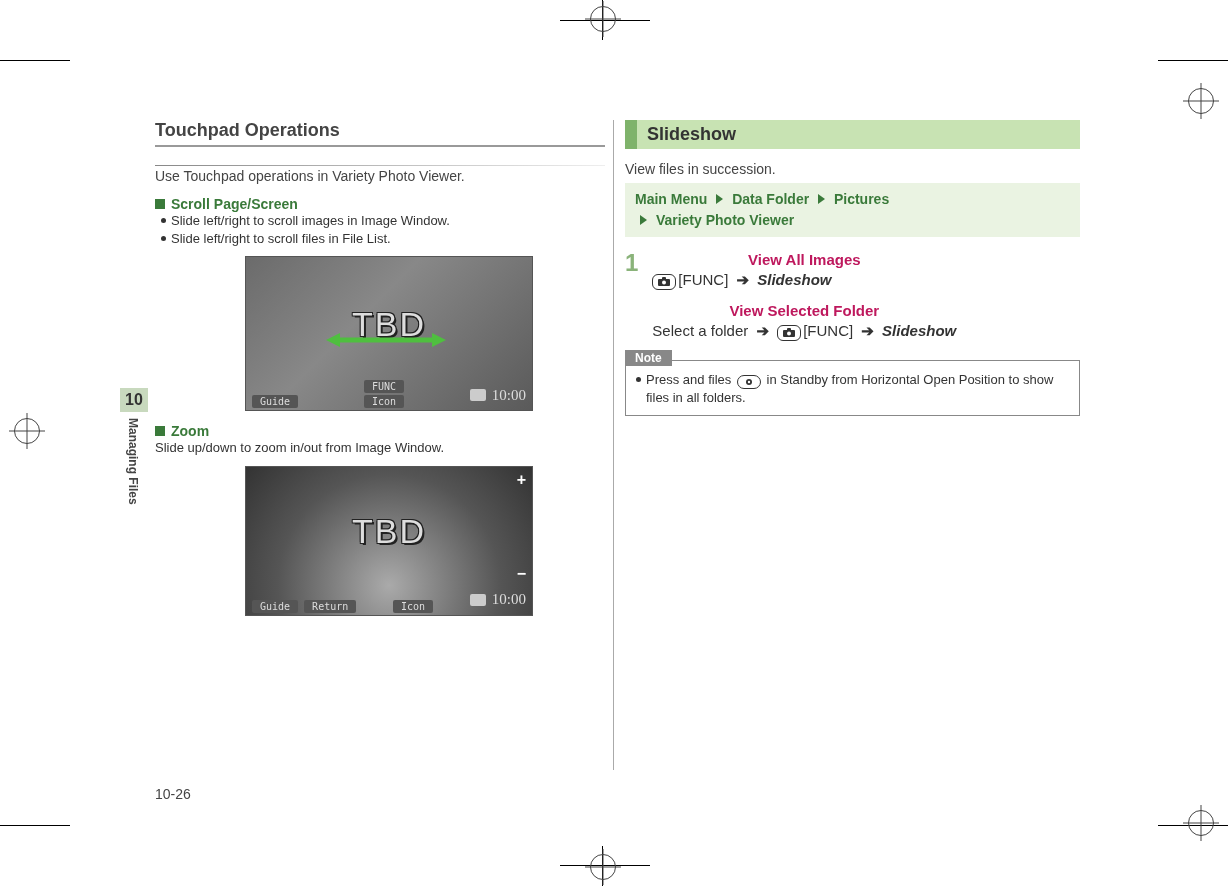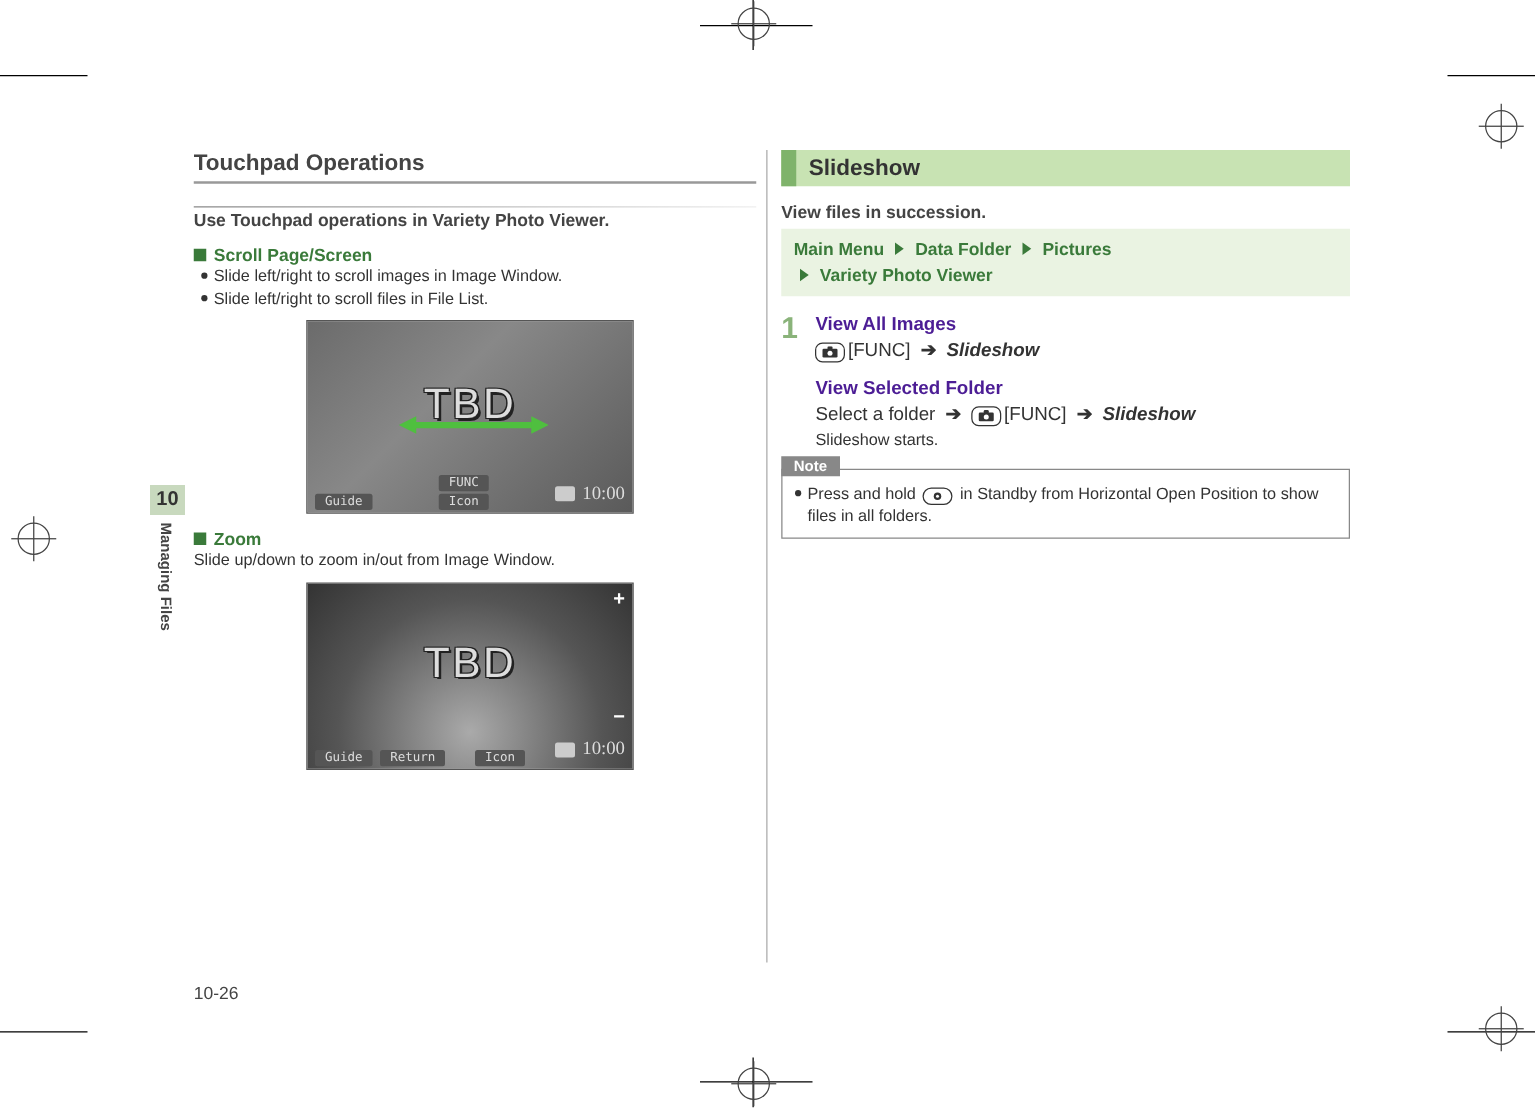--- a/index.html
+++ b/index.html
@@ -65,21 +65,21 @@
     margin-bottom: 18px;
   }
   .thin-rule {
     height: 1px;
     background: linear-gradient(to right, #888, #eee);
     margin-top: 2px;
     margin-bottom: 2px;
   }
   .lead {
     font-size: 14px;
-    font-weight: 700;
+    font-weight: 400;
     color: #444;
     margin-bottom: 6px;
   }
   .bullet {
     font-size: 13px;
     color: #333;
     margin-left: 6px;
     padding-left: 10px;
     position: relative;
     line-height: 1.4;
@@ -106,21 +106,21 @@
     margin-right: 6px;
     vertical-align: 0px;
   }
   .body {
     font-size: 13px;
     color: #333;
     line-height: 1.4;
   }
 
   .screenshot {
-    width: 262px;
+    width: 288px;
     height: 155px;
     margin: 8px 0 8px 90px;
     background: linear-gradient(135deg, #6b6b6b, #888888 40%, #5a5a5a);
     position: relative;
     border: 1px solid #555;
   }
   .screenshot.lotus {
     background: radial-gradient(circle at 50% 80%, #aaa 0%, #555 60%, #333 100%);
     height: 150px;
   }
@@ -247,22 +247,23 @@
   }
   .step .num {
     font-size: 24px;
     font-weight: 700;
     color: #8ab37a;
     line-height: 1;
   }
   .step .content .title {
     font-size: 15px;
     font-weight: 700;
-    color: #4c1d95;
+    color: #be185d;
     margin-bottom: 3px;
+    text-align: center;
   }
   .step .content .row {
     font-size: 15px;
     color: #333;
     margin-bottom: 3px;
   }
   .step .content .row .bold { font-weight: 400; }
   .step .content .row .ital { font-style: italic; font-weight: 700; }
   .cam-btn {
     display: inline-flex;
@@ -423,28 +424,27 @@
           <span class="cam-btn">
             <svg width="14" height="10" viewBox="0 0 14 10">
                 <rect x="1" y="2" width="12" height="7" rx="1" fill="#333"></rect>
                 <rect x="5" y="0" width="4" height="3" rx="1" fill="#333"></rect>
                 <circle cx="7" cy="5.5" r="2" fill="#fff"></circle>
               </svg>
           </span><span class="bold">[FUNC]</span>
           <span class="arrow-r">➔</span>
           <span class="ital">Slideshow</span>
         </div>
-        <div class="small">Slideshow starts.</div>
       </div>
     </div>
 
     <div class="note-box">
       <div class="note-tag">Note</div>
       <p class="bullet" style="margin-left:0">
-        <span>Press and hold</span>
+        <span>Press and files</span>
         <span class="eye-btn">
           <svg width="14" height="8" viewBox="0 0 14 8">
               <circle cx="7" cy="4" r="3" fill="#333"></circle>
               <circle cx="7" cy="4" r="1.2" fill="#fff"></circle>
             </svg>
         </span>
         <span>in Standby from Horizontal Open Position to show files in all folders.</span>
       </p>
     </div>
   </div>

